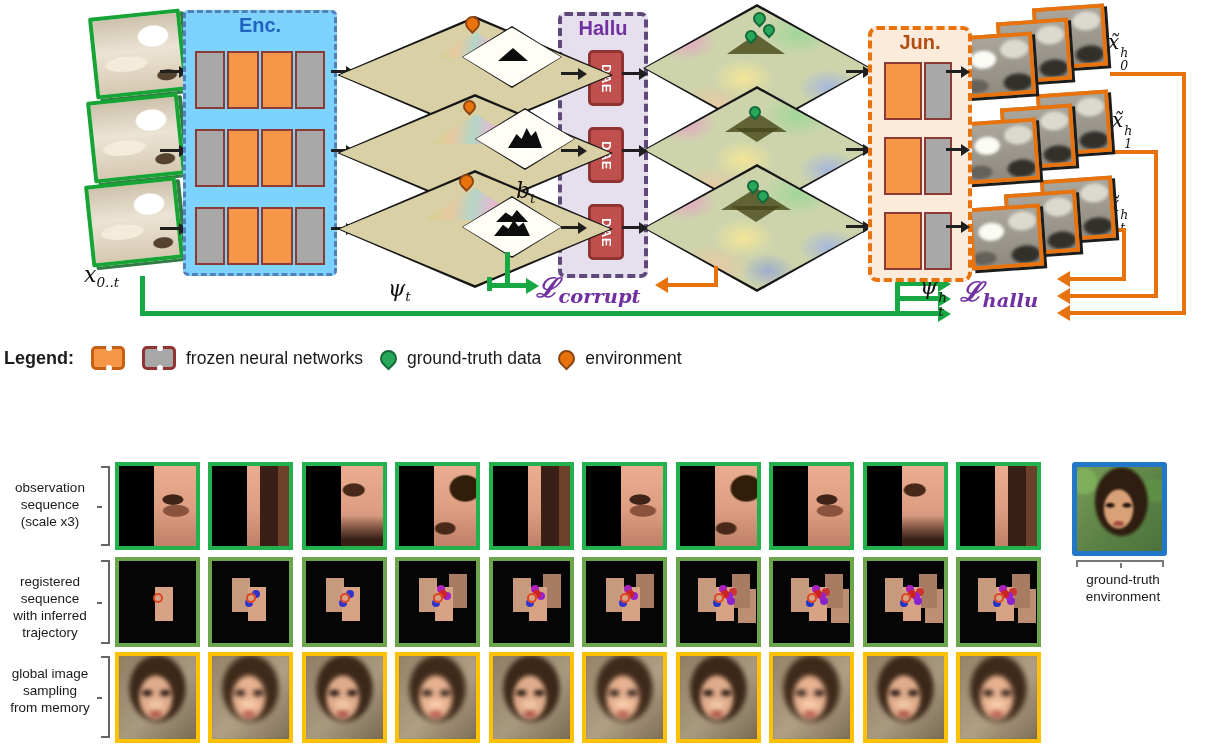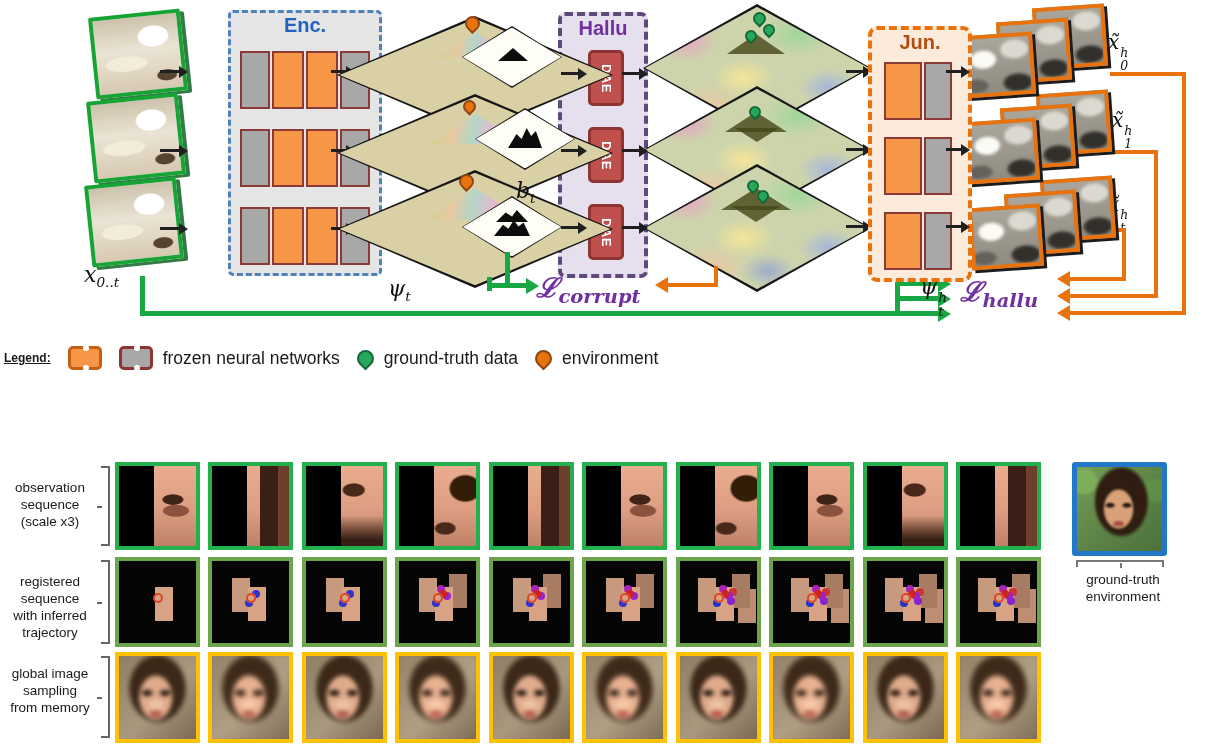--- a/index.html
+++ b/index.html
@@ -18,22 +18,22 @@
     border-top:8px solid transparent;border-bottom:8px solid transparent;}
   
   .room{position:absolute;width:84px;height:74px;border:4px solid #18a335;border-radius:2px;
     box-shadow:4px 3px 0 rgba(15,100,35,.85);transform:rotate(-6deg);
     background:
       radial-gradient(26px 18px at 70% 28%,#ffffff 0 55%,transparent 62%),
       radial-gradient(34px 12px at 35% 62%,#f4ecda 0 58%,transparent 66%),
       radial-gradient(18px 10px at 82% 82%,#55422f 0 50%,transparent 60%),
       linear-gradient(180deg,#cdc2ac,#ebe4d4 45%,#d6c9b2);}
   
-  .encbox{position:absolute;left:183px;top:10px;width:148px;height:260px;background:#e5e5e5;
-    border:3px dashed #4f81bd;border-radius:5px;margin-left:45px;}
+  .encbox{position:absolute;left:183px;top:10px;width:148px;height:260px;background:#7dd3fc;
+    border:3px dashed #4f81bd;border-radius:5px;}
   .hallubox{position:absolute;left:558px;top:12px;width:82px;height:258px;background:#e6e0ee;
     border:4px dashed #5f497a;border-radius:7px;}
   .decbox{position:absolute;left:868px;top:26px;width:96px;height:248px;background:#fceadb;
     border:4px dashed #e8720c;border-radius:9px;}
   .boxtitle{position:absolute;top:1px;left:0;right:0;text-align:center;font-weight:bold;font-size:20px;}
   .enc-t{color:#2063c0;} .hal-t{color:#7030a0;} .dec-t{color:#b04f10;}
   .blockrow{position:absolute;display:flex;gap:2px;}
   .blk{height:100%;border:2.5px solid #8b3a36;box-sizing:border-box;}
   .blk.g{background:#a8a8a8;} .blk.o{background:#f79646;}
   .dae{position:absolute;width:36px;height:56px;background:#c0504d;border:3px solid #8f3432;border-radius:5px;
@@ -76,21 +76,21 @@
       radial-gradient(22px 12px at 18% 82%,#64605a 0 50%,transparent 60%),
       linear-gradient(180deg,#aba79d,#8d897e);}
   
   .math{position:absolute;font-family:"DejaVu Serif",serif;font-style:italic;font-size:22px;color:#111;}
   .math sub{font-size:.62em;} 
   .supsub{display:inline-flex;flex-direction:column;vertical-align:-8px;font-size:.62em;line-height:1.05;margin-left:1px;}
   .loss{font-family:"DejaVu Serif",serif;font-style:italic;font-weight:bold;color:#7030a0;font-size:27px;}
   .loss sub{font-size:.72em;}
   
   #legend{position:absolute;left:4px;top:339px;width:1220px;height:38px;display:flex;align-items:center;gap:17px;}
-  .lg-title{font-weight:bold;font-size:12px;text-decoration:underline;}
+  .lg-title{font-weight:bold;font-size:18px;}
   .lg-item{display:flex;align-items:center;gap:10px;font-size:17.5px;}
   .chip{width:34px;height:24px;border-radius:5px;position:relative;box-sizing:border-box;}
   .chip.oc{background:#f79646;border:3px solid #c55f11;}
   .chip.rc{background:#c0504d;border:3px solid #8f3432;}
   .chip.gc{background:#a8a8a8;border:3px solid #8f3432;}
   .chip::before,.chip::after{content:"";position:absolute;width:6px;height:6px;border-radius:50%;background:#fff;}
   .chip::before{top:-4px;left:12px;} .chip::after{bottom:-4px;left:12px;}
   .lgpin{width:17px;height:17px;}
   
   .seqlabel{position:absolute;left:0;width:100px;text-align:center;font-size:13.5px;line-height:1.25;white-space:pre-line;}

